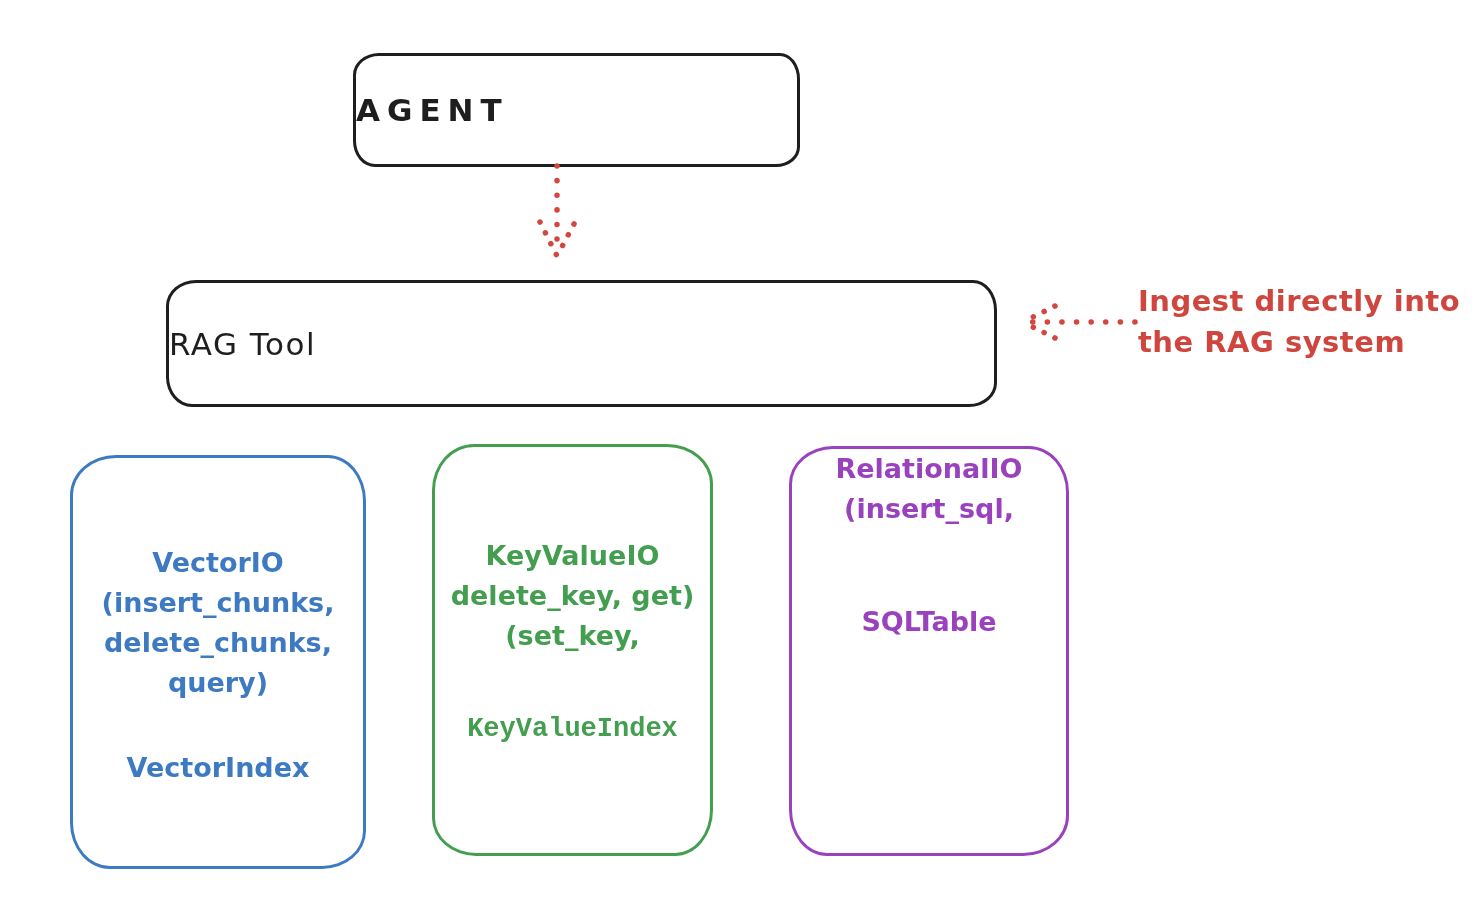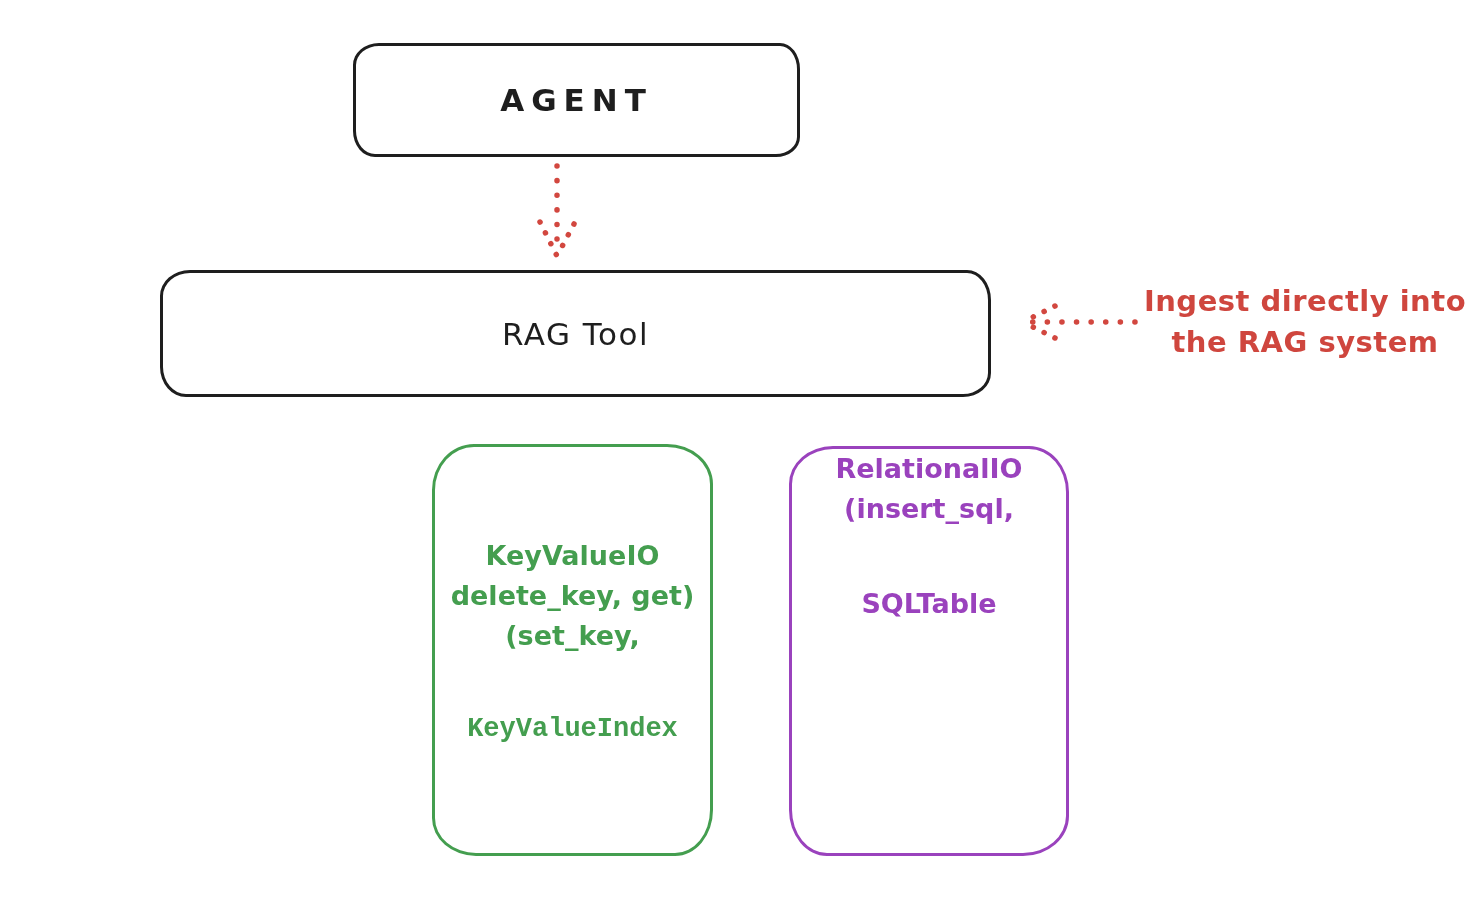--- a/index.html
+++ b/index.html
@@ -15,36 +15,36 @@
     background: #ffffff;
     overflow: hidden;
   }
   
   .node {
     position: absolute;
     border: 3.5px solid #1e1e1e;
     background: #ffffff;
     display: flex;
     align-items: center;
-    justify-content: center;
     box-sizing: border-box;
+    margin-top: 10px;
   }
   .node-agent {
     left: 353px; top: 43px;
     width: 447px; height: 114px;
     border-radius: 26px 20px 24px 22px / 22px 26px 20px 26px;
   }
   .node-agent .node-label {
     font-size: 31px;
     font-weight: 600;
     letter-spacing: 7px;
     color: #1e1e1e;
   }
   .node-rag {
-    left: 160px; top: 270px;
+    left: 166px; top: 270px;
     width: 831px; height: 127px;
     border-radius: 30px 24px 28px 26px / 26px 30px 24px 30px;
   }
   .node-rag .node-label {
     font-size: 31px;
     font-weight: 500;
     letter-spacing: 1.5px;
     color: #1e1e1e;
   }
   
@@ -83,39 +83,38 @@
     padding-top: 89px;
   }
   .pillar-keyvalue .pillar-index { margin-top: 53px; font-family: Liberation Mono, monospace; }
   .pillar-relational {
     left: 789px; top: 446px;
     width: 280px; height: 410px;
     border-color: #9a42bd;
     color: #9a42bd;
     border-radius: 44px 40px 46px 38px / 38px 46px 40px 46px;
   }
-  .pillar-relational .pillar-index { margin-top: 55px; }
+  .pillar-relational .pillar-index { margin-top: 73px; }
   
   .arrow { position: absolute; }
   .arrow path {
     fill: none;
     stroke: #d2473f;
     stroke-width: 5.5;
     stroke-linecap: round;
   }
   .arrow .shaft { stroke-dasharray: 0.1 14.5; }
   .arrow .wing  { stroke-dasharray: 0.1 12; }
   .arrow-down { left: 528px; top: 162px; }
   .arrow-left { left: 1015px; top: 298px; }
   
   .annotation {
     position: absolute;
     left: 1138px; top: 281px;
     width: 334px;
-    text-align: center;
     color: #cf463e;
     font-size: 29px;
     font-weight: 700;
     line-height: 41px;
     letter-spacing: 0.5px;
   }
 </style>
 </head>
 <body>
 
@@ -139,20 +138,29 @@
     <path class="shaft" d="M120 24 L14 24"></path>
     <path class="wing" d="M40 8 L8 24"></path>
     <path class="wing" d="M40 40 L8 24"></path>
   </svg>
 
   <div class="annotation">
     <div>Ingest directly into</div>
     <div>the RAG system</div>
   </div>
 
+  <div class="pillar pillar-vector">
+    <div class="pillar-lines">
+      <div>VectorIO</div>
+      <div>(insert_chunks,</div>
+      <div>delete_chunks,</div>
+      <div>query)</div>
+    </div>
+    <div class="pillar-index">VectorIndex</div>
+  </div>
 
   <div class="pillar pillar-keyvalue">
     <div class="pillar-lines">
       <div>KeyValueIO</div>
       <div>delete_key, get)</div>
       <div>(set_key,</div>
     </div>
     <div class="pillar-index">KeyValueIndex</div>
   </div>
 

